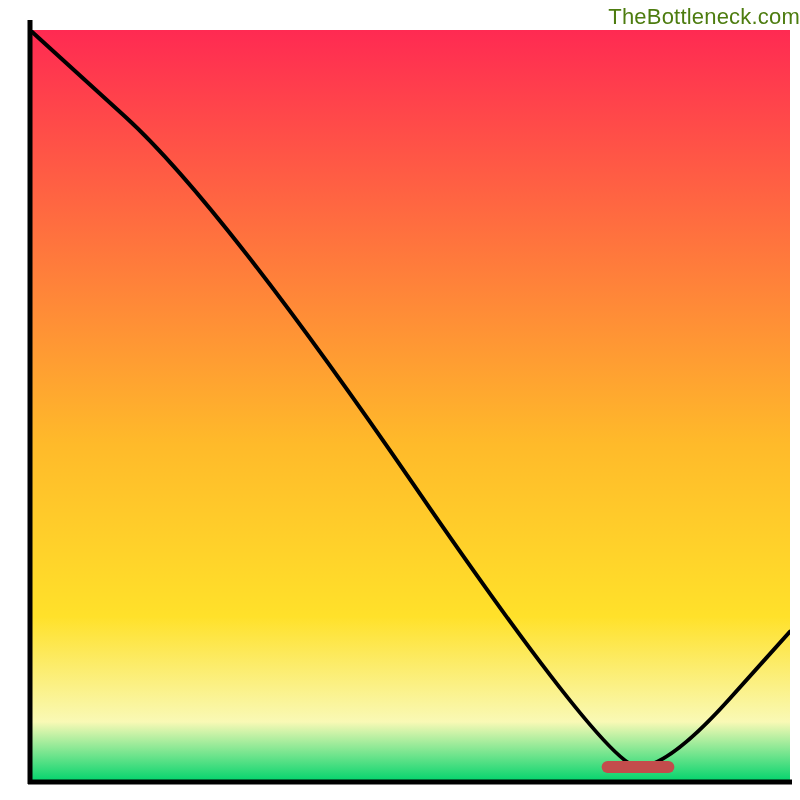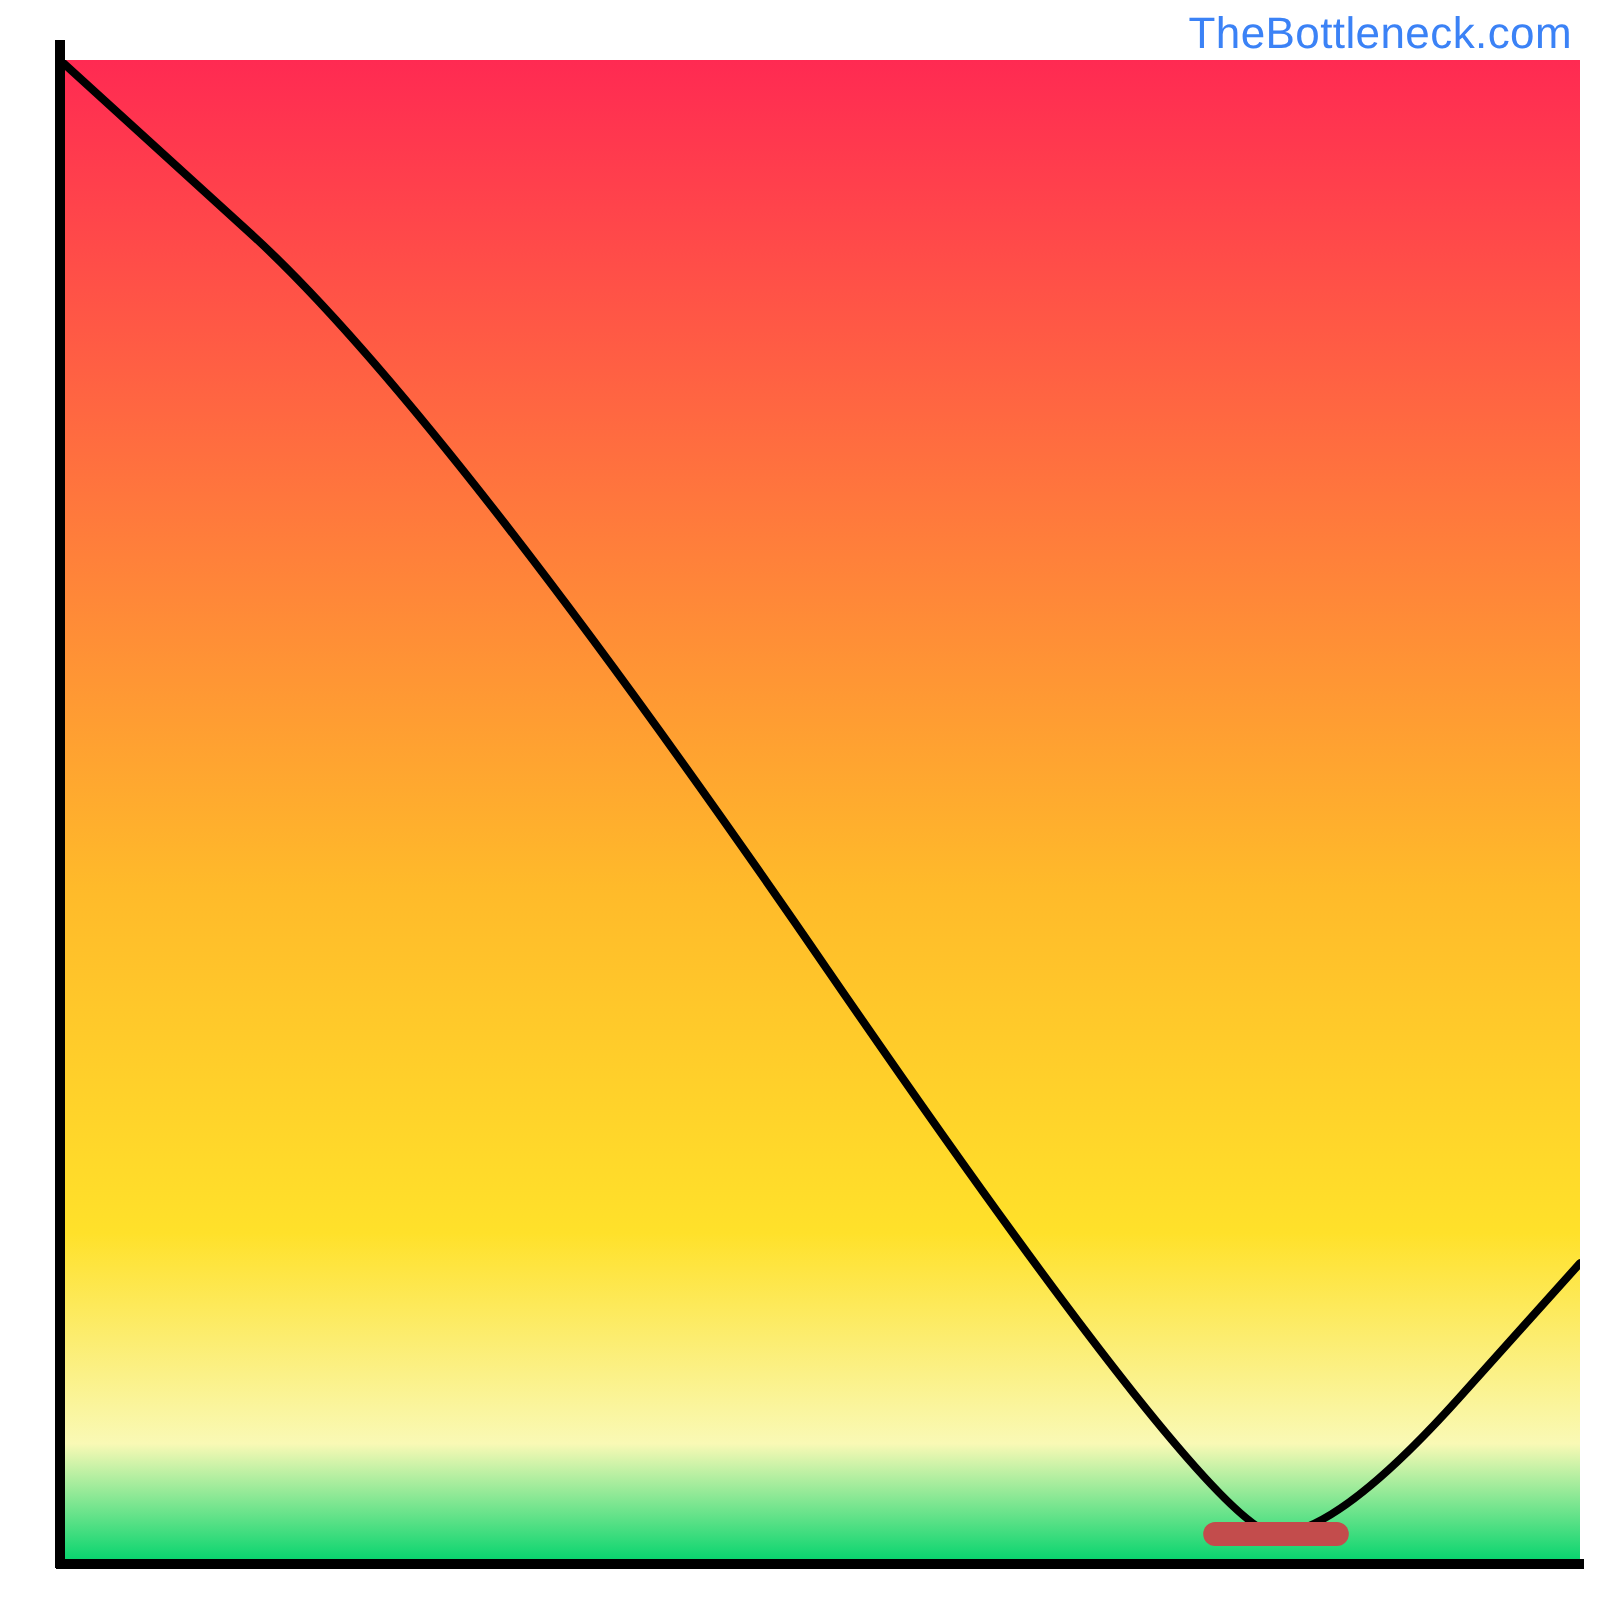--- a/index.html
+++ b/index.html
@@ -12,22 +12,22 @@
     overflow: hidden;
   }
   .frame {
     position: relative;
     width: 800px;
     height: 800px;
   }
   .watermark {
     position: absolute;
     top: 4px;
-    right: 14px;
-    color: #3b82f6;
+    right: 0;
+    color: #4d7c0f;
     font-size: 22px;
     font-weight: 500;
     letter-spacing: 0.2px;
     user-select: none;
   }
   svg.plot {
     position: absolute;
     left: 0;
     top: 0;
     width: 800px;

